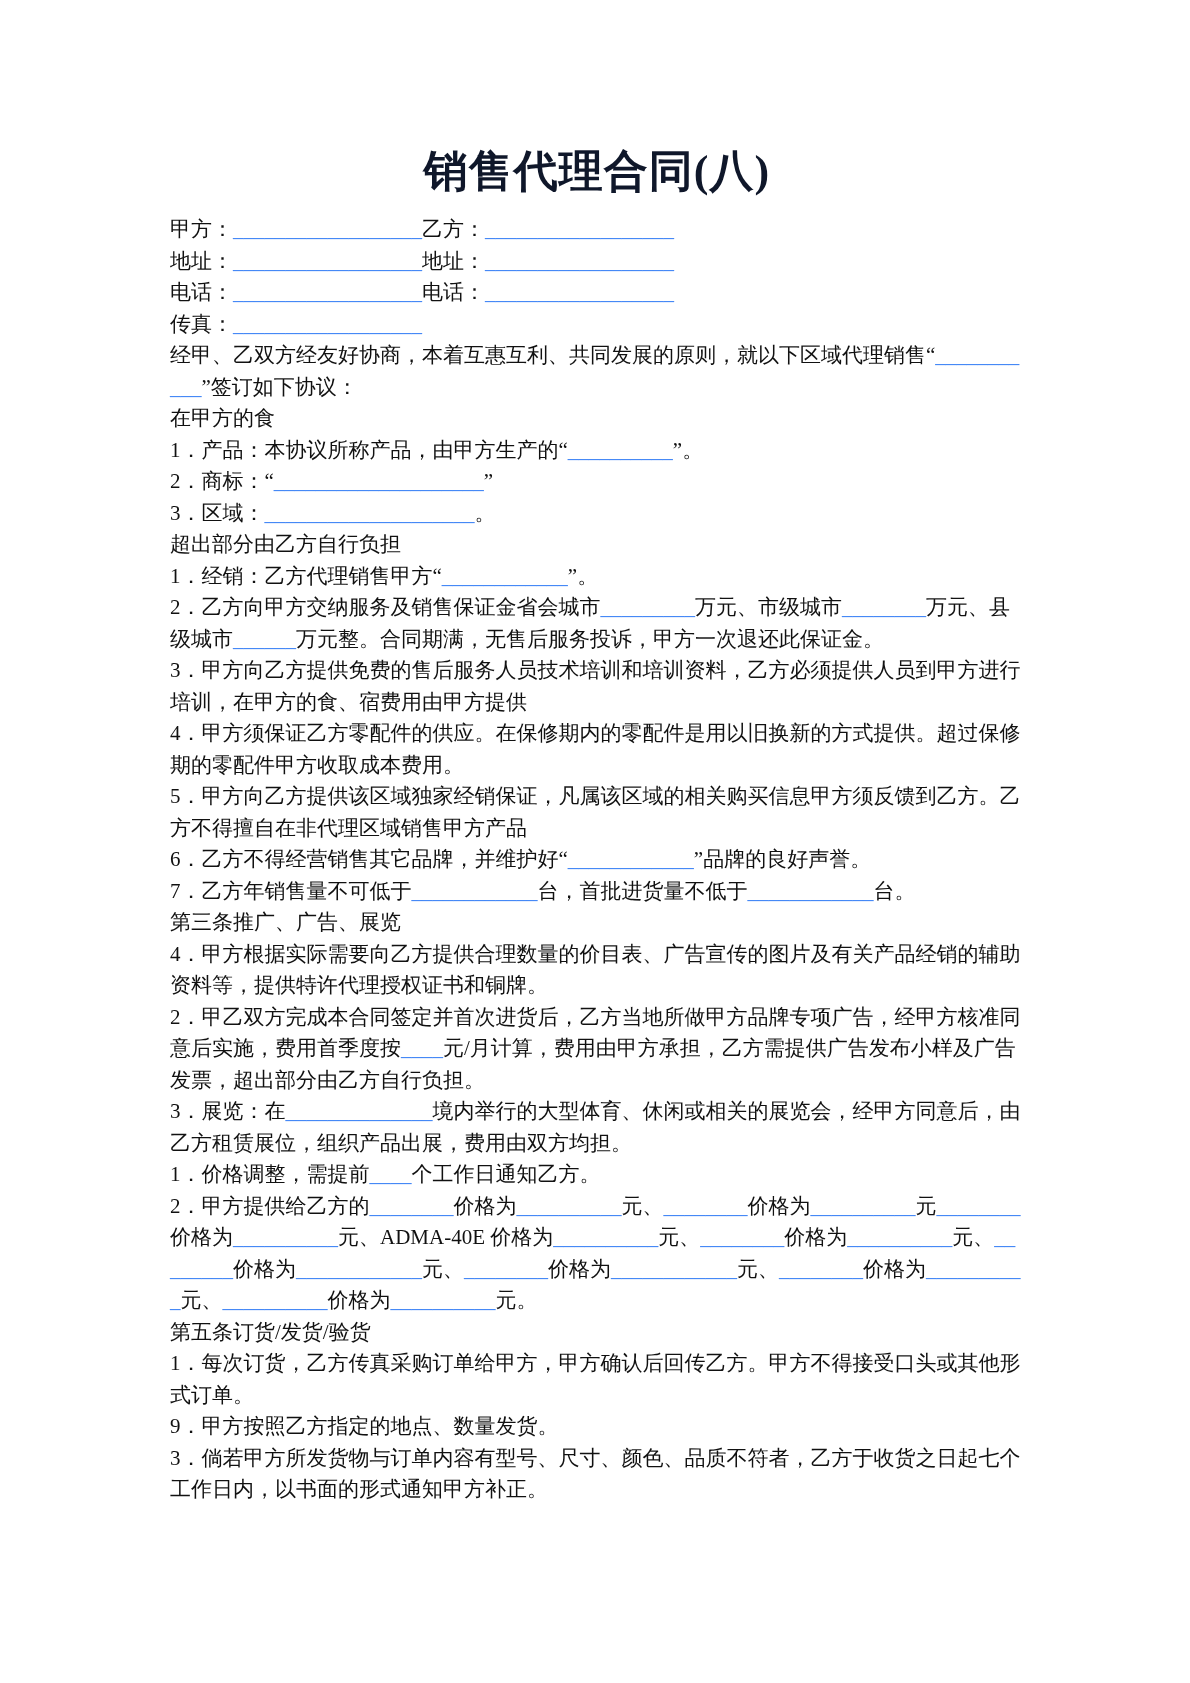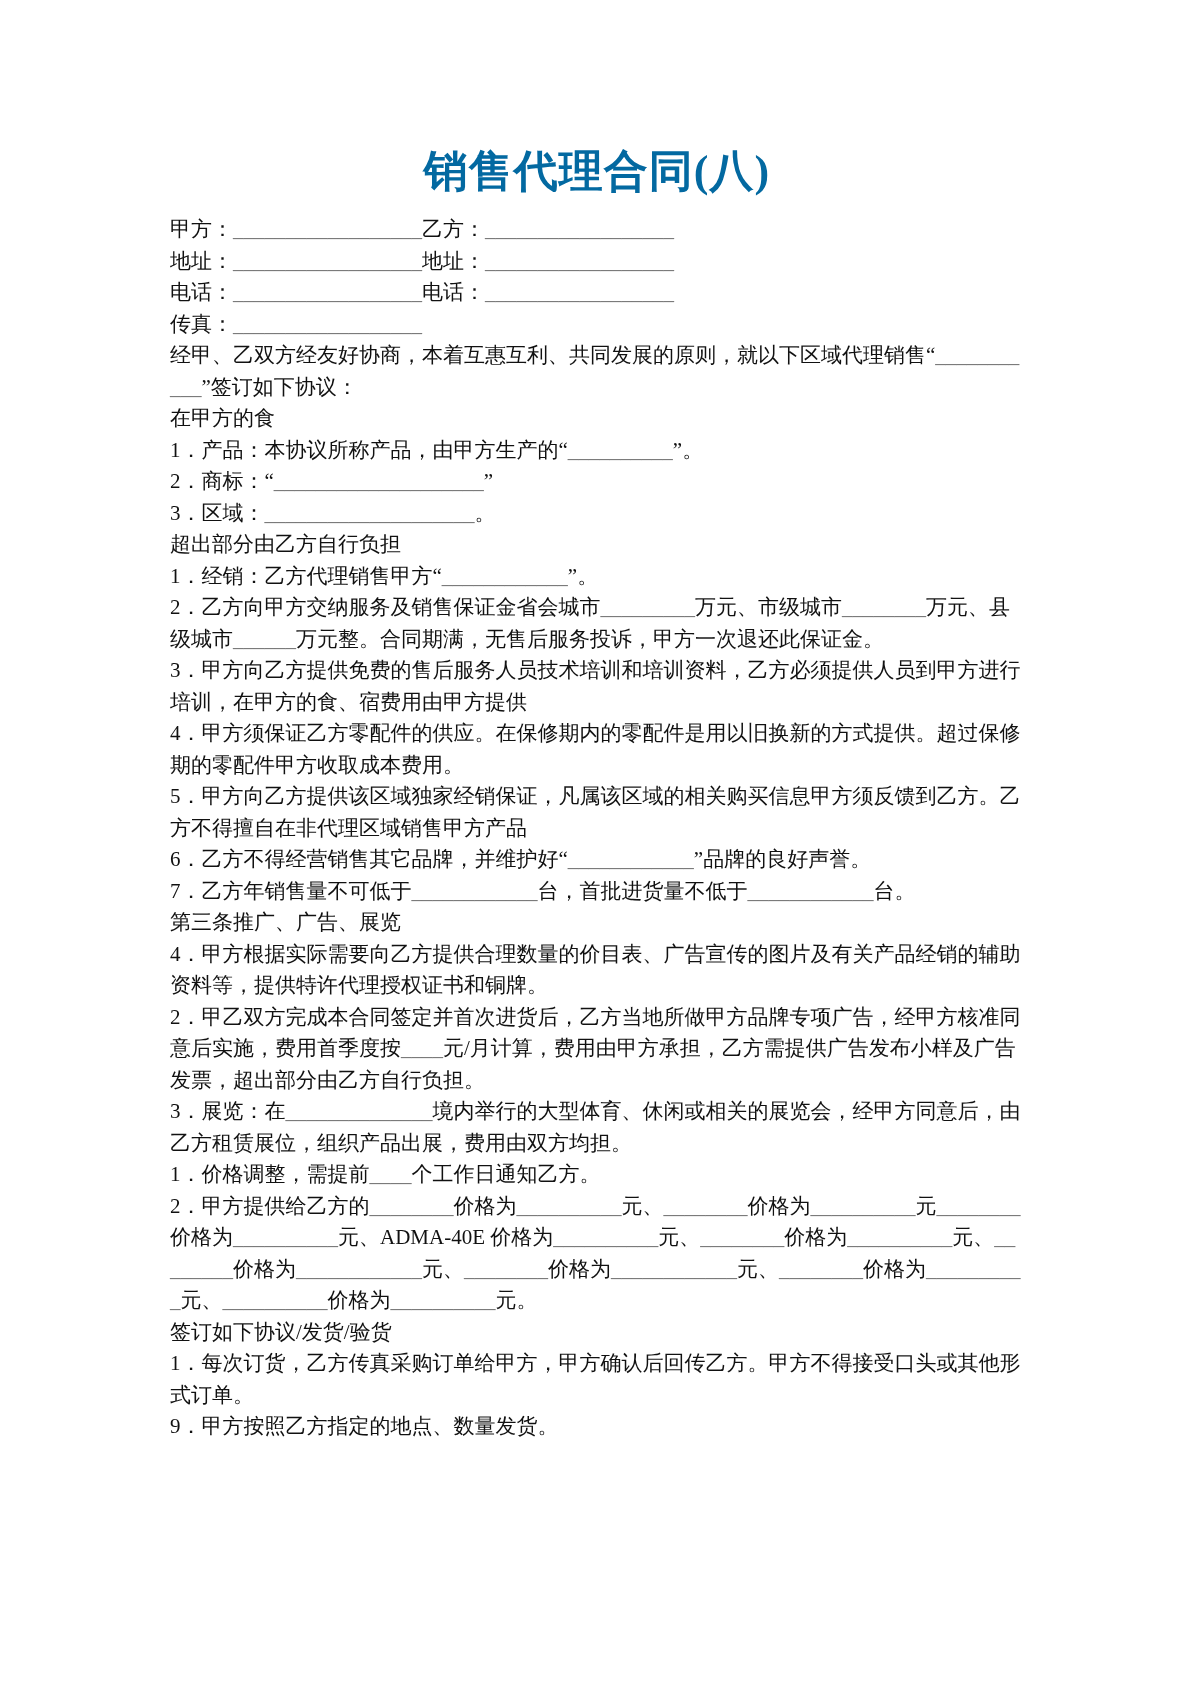--- a/index.html
+++ b/index.html
@@ -22,33 +22,33 @@
     top: 146px;
     width: 854px;
   }
   .doc-title {
     font-size: 44px;
     line-height: 52px;
     font-weight: bold;
     text-align: center;
     margin: 0 0 16px 0;
     letter-spacing: 1px;
-    color: #0369a1;
+    color: #0f172a;
   }
   .line, .para {
     font-size: 21px;
     line-height: 31.5px;
     margin: 0;
     word-break: break-all;
     overflow-wrap: anywhere;
     white-space: pre-wrap;
     color: #111111;
   }
   .blank {
-    color: #737373;
+    color: #3b82f6;
   }
 </style>
 </head>
 <body>
 
 <div class="page">
   <div class="content">
 
     <h1 class="doc-title">销售代理合同(八)</h1>
 
@@ -69,18 +69,19 @@
     <p class="para grayblanks">4．甲方须保证乙方零配件的供应。在保修期内的零配件是用以旧换新的方式提供。超过保修期的零配件甲方收取成本费用。</p>
     <p class="para grayblanks">5．甲方向乙方提供该区域独家经销保证，凡属该区域的相关购买信息甲方须反馈到乙方。乙方不得擅自在非代理区域销售甲方产品</p>
     <p class="para grayblanks">6．乙方不得经营销售其它品牌，并维护好“<span class="blank">____________</span>”品牌的良好声誉。</p>
     <p class="para grayblanks">7．乙方年销售量不可低于<span class="blank">____________</span>台，首批进货量不低于<span class="blank">____________</span>台。</p>
     <p class="para grayblanks">第三条推广、广告、展览</p>
     <p class="para grayblanks">4．甲方根据实际需要向乙方提供合理数量的价目表、广告宣传的图片及有关产品经销的辅助资料等，提供特许代理授权证书和铜牌。</p>
     <p class="para grayblanks">2．甲乙双方完成本合同签定并首次进货后，乙方当地所做甲方品牌专项广告，经甲方核准同意后实施，费用首季度按<span class="blank">____</span>元/月计算，费用由甲方承担，乙方需提供广告发布小样及广告发票，超出部分由乙方自行负担。</p>
     <p class="para grayblanks">3．展览：在<span class="blank">______________</span>境内举行的大型体育、休闲或相关的展览会，经甲方同意后，由乙方租赁展位，组织产品出展，费用由双方均担。</p>
     <p class="para grayblanks">1．价格调整，需提前<span class="blank">____</span>个工作日通知乙方。</p>
     <p class="para grayblanks">2．甲方提供给乙方的<span class="blank">________</span>价格为<span class="blank">__________</span>元、<span class="blank">________</span>价格为<span class="blank">__________</span>元<span class="blank">________</span>价格为<span class="blank">__________</span>元、ADMA-40E 价格为<span class="blank">__________</span>元、<span class="blank">________</span>价格为<span class="blank">__________</span>元、<span class="blank">________</span>价格为<span class="blank">____________</span>元、<span class="blank">________</span>价格为<span class="blank">____________</span>元、<span class="blank">________</span>价格为<span class="blank">__________</span>元、<span class="blank">__________</span>价格为<span class="blank">__________</span>元。</p>
-    <p class="para grayblanks">签订如下协议/发货/验货</p>
+    <p class="para grayblanks">第五条订货/发货/验货</p>
     <p class="para grayblanks">1．每次订货，乙方传真采购订单给甲方，甲方确认后回传乙方。甲方不得接受口头或其他形式订单。</p>
     <p class="para grayblanks">9．甲方按照乙方指定的地点、数量发货。</p>
+    <p class="para grayblanks">3．倘若甲方所发货物与订单内容有型号、尺寸、颜色、品质不符者，乙方于收货之日起七个工作日内，以书面的形式通知甲方补正。</p>
 
   </div>
 </div>
 
 </body></html>

